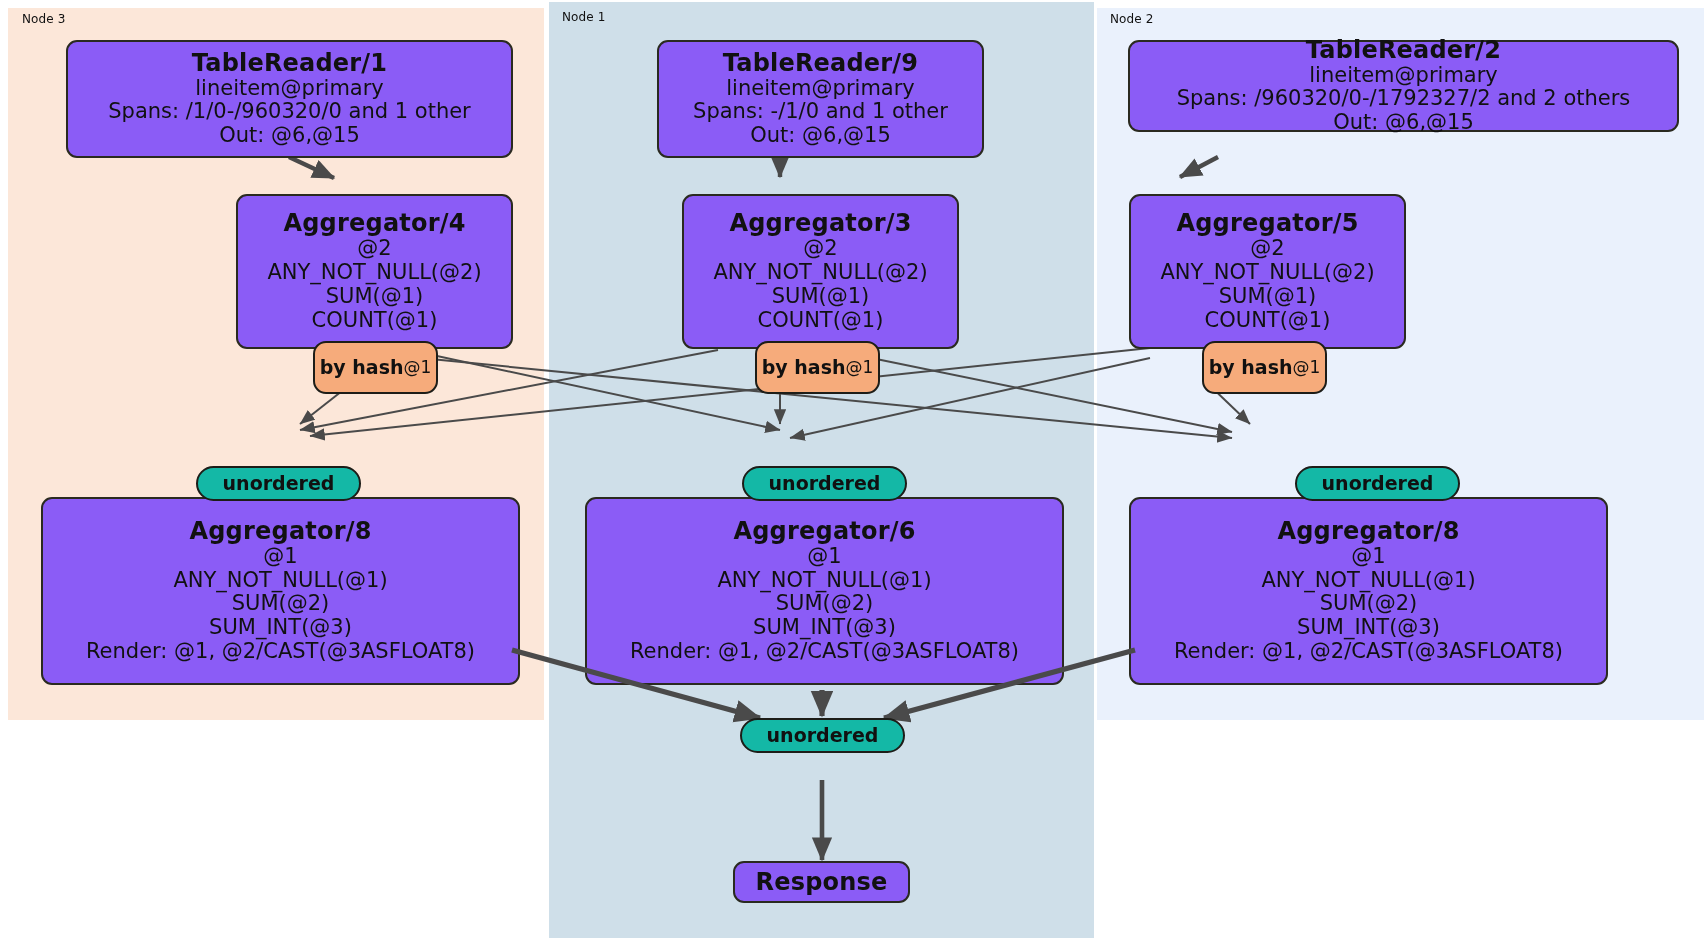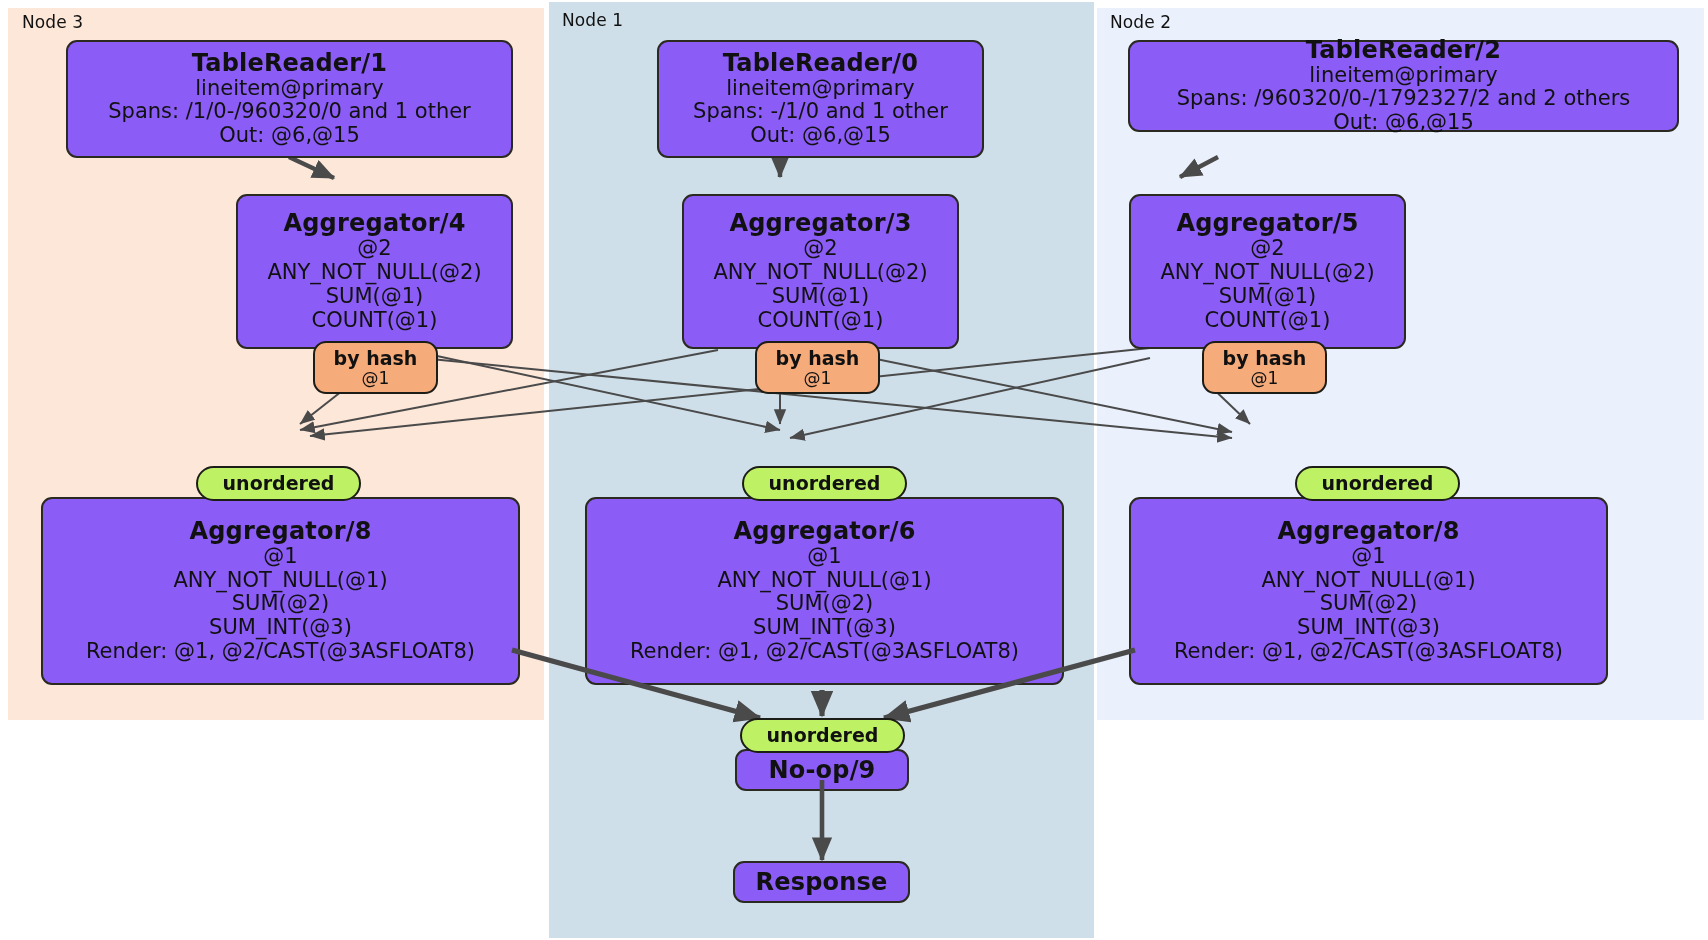--- a/index.html
+++ b/index.html
@@ -1,44 +1,44 @@
 <!DOCTYPE html>
 <html><head>
 <meta charset="utf-8">
 <style>
   html,body{margin:0;padding:0;background:#ffffff;}
   body{font-family:"DejaVu Sans","Liberation Sans",sans-serif;}
   #stage{position:relative;width:1708px;height:940px;overflow:hidden;background:#ffffff;}
 
   
   .node-group{position:absolute;box-sizing:border-box;}
-  .node-label{position:absolute;font-size:17px;color:#111;letter-spacing:0.1px;}
+  .node-label{position:absolute;font-size:12px;color:#111;letter-spacing:0.1px;}
 
   #group-node3{left:8px;top:8px;width:536px;height:712px;background:#fce7d9;}
   #group-node1{left:549px;top:2px;width:545px;height:936px;background:#cfdfe9;}
   #group-node2{left:1097px;top:8px;width:607px;height:712px;background:#eaf1fc;}
 
   
   .box{
     position:absolute;box-sizing:border-box;
     background:#8b5cf6;border:2.2px solid #2a2a20;border-radius:11px;
     text-align:center;color:#111;z-index:6;
     display:flex;flex-direction:column;justify-content:center;align-items:center;
   }
   .box .ttl{font-weight:bold;font-size:24px;line-height:1.12;letter-spacing:0.2px;}
   .box .ln{font-size:21px;line-height:1.14;white-space:nowrap;text-align:center;}
 
   
   .pill{
     position:absolute;box-sizing:border-box;text-align:center;
     border:2.2px solid #1d1d18;color:#111;z-index:9;
-    display:flex;flex-direction:column;justify-content:center;align-items:center;
+    display:flex;justify-content:center;align-items:center;
   }
   .pill.hash{background:#f6ab7b;border-radius:13px;}
-  .pill.unord{background:#bef264;border-radius:18px;}
+  .pill.unord{background:#14b8a6;border-radius:18px;}
   .pill .p1{font-weight:bold;font-size:19px;line-height:1.08;}
   .pill .p2{font-size:17px;line-height:1.08;}
 
   
   #edges{position:absolute;left:0;top:0;width:1708px;height:940px;z-index:4;}
   #edges-top{position:absolute;left:0;top:0;width:1708px;height:940px;z-index:8;}
 </style>
 </head>
 <body>
 
@@ -86,21 +86,21 @@
   </svg>
 
   <div class="box" id="tr1" style="left:66px;top:40px;width:447px;height:118px;">
     <div class="ttl">TableReader/1</div>
     <div class="ln">lineitem@primary</div>
     <div class="ln">Spans: /1/0-/960320/0 and 1 other</div>
     <div class="ln">Out: @6,@15</div>
   </div>
 
   <div class="box" id="tr0" style="left:657px;top:40px;width:327px;height:118px;">
-    <div class="ttl">TableReader/0</div>
+    <div class="ttl">TableReader/9</div>
     <div class="ln">lineitem@primary</div>
     <div class="ln">Spans: -/1/0 and 1 other</div>
     <div class="ln">Out: @6,@15</div>
   </div>
 
   <div class="box" id="tr2" style="left:1128px;top:40px;width:551px;height:92px;">
     <div class="ttl">TableReader/2</div>
     <div class="ln">lineitem@primary</div>
     <div class="ln">Spans: /960320/0-/1792327/2 and 2 others</div>
     <div class="ln">Out: @6,@15</div>
@@ -192,21 +192,18 @@
     </g>
     <g stroke="#4a4a4a" stroke-width="4.6" fill="none" marker-end="url(#ah-thick)">
       <path d="M822,780 L822,860"></path>
     </g>
   </svg>
 
   <div class="pill unord" style="left:740px;top:718px;width:165px;height:35px;">
     <div class="p1">unordered</div>
   </div>
 
-  <div class="box" id="noop9" style="left:735px;top:749px;width:174px;height:42px;">
-    <div class="ttl">No-op/9</div>
-  </div>
 
   <div class="box" id="resp" style="left:733px;top:861px;width:177px;height:42px;">
     <div class="ttl">Response</div>
   </div>
 
 </div>
 
 </body></html>

